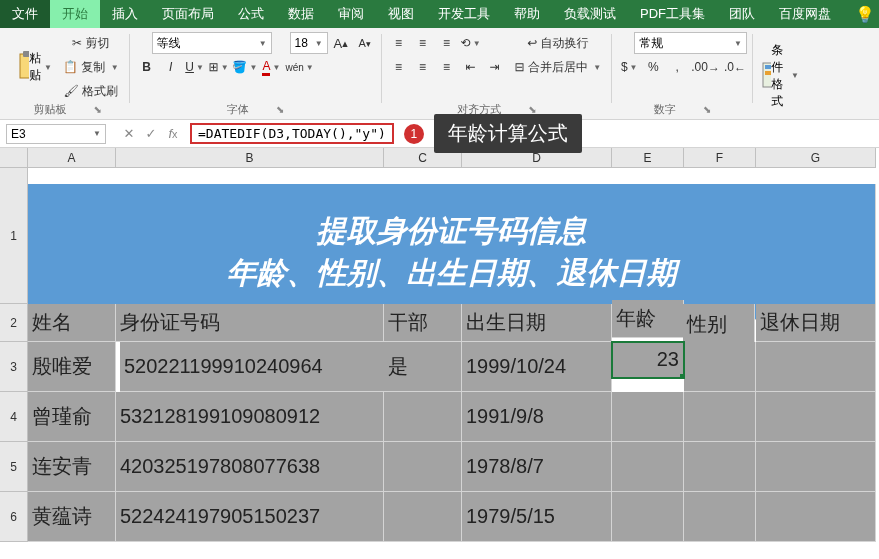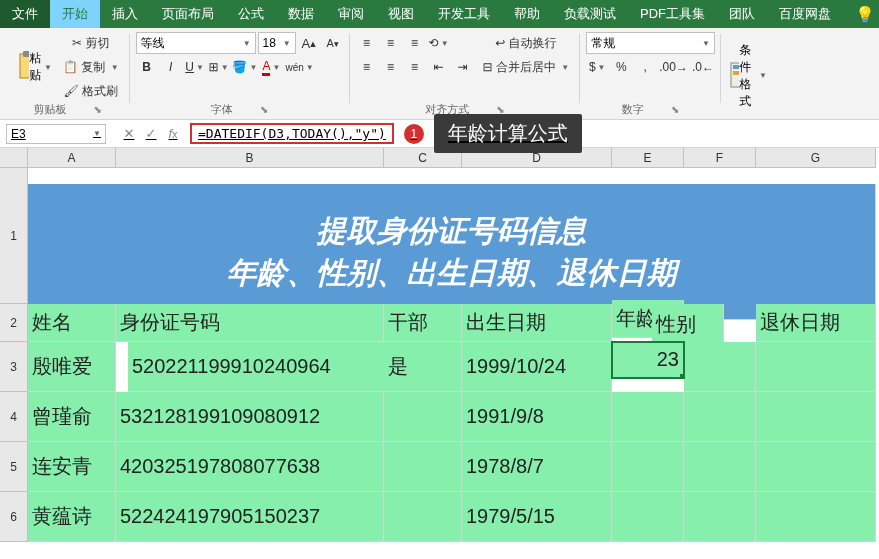--- a/index.html
+++ b/index.html
@@ -1,53 +1,53 @@
 <!DOCTYPE html>
 <html><head>
 <meta charset="utf-8">
 <style>
 * { margin: 0; padding: 0; box-sizing: border-box; font-family: "Microsoft YaHei", sans-serif; }
 body { background: #fff; width: 879px; height: 559px; overflow: hidden; font-size: 12px; }
 
 .ribbon-tabs { display: flex; background: #2a7a3f; height: 28px; align-items: stretch; }
 .ribbon-tab { padding: 0 12px; display: flex; align-items: center; color: #fff; font-size: 13px; cursor: pointer; }
-.ribbon-tab.active { background: #7dd3fc; color: #2a7a3f; font-family: Liberation Serif, serif; }
+.ribbon-tab.active { background: #86efac; color: #2a7a3f; font-family: Liberation Serif, serif; }
 .ribbon-tab.file { background: #1e5a2e; }
 .ribbon-help { margin-left: auto; width: 28px; display: flex; align-items: center; justify-content: center; color: #fff; font-size: 16px; }
 
 .ribbon-body { background: #f3f3f3; height: 92px; border-bottom: 1px solid #d4d4d4; display: flex; padding: 4px 6px 0; }
 .ribbon-group { display: flex; flex-direction: column; align-items: center; padding: 0 6px; position: relative; }
 .ribbon-group:not(:last-child)::after { content: ""; position: absolute; right: 0; top: 2px; bottom: 16px; width: 1px; background: #d4d4d4; }
 .ribbon-group-label { font-size: 11px; color: #666; margin-top: auto; padding-bottom: 2px; display: flex; align-items: center; gap: 12px; }
 .ribbon-group-content { display: flex; gap: 4px; flex: 1; }
 .ribbon-col { display: flex; flex-direction: column; gap: 2px; }
 .ribbon-row { display: flex; gap: 2px; align-items: center; }
 .ribbon-btn { min-width: 22px; height: 22px; display: flex; align-items: center; justify-content: center; cursor: pointer; border: 1px solid transparent; font-size: 12px; color: #333; }
 .ribbon-big { width: 42px; display: flex; flex-direction: row; align-items: center; justify-content: center; cursor: pointer; padding: 4px 2px; }
 .ribbon-big svg { margin-bottom: 2px; }
-.font-combo { border: 1px solid #c0c0c0; background: #fff; height: 22px; padding: 0 4px; display: flex; align-items: center; font-size: 12px; min-width: 50px; }
+.font-combo { border: 1px solid #c0c0c0; background: #fff; height: 22px; padding: 0 4px; display: flex; align-items: center; font-size: 12px; min-width: 50px; margin-left: 16px; }
 .dropdown-arrow { font-size: 8px; margin-left: 2px; color: #666; }
 .small-expand { font-size: 10px; color: #888; cursor: pointer; }
 
-.namebox-row { display: flex; height: 28px; border-bottom: 1px solid #d4d4d4; align-items: center; background: #fff; text-decoration: underline; }
+.namebox-row { display: flex; height: 28px; border-bottom: 1px solid #d4d4d4; align-items: center; background: #fff; }
 .namebox { width: 100px; border: 1px solid #c0c0c0; height: 20px; margin: 0 6px; padding: 0 4px; display: flex; align-items: center; font-size: 12px; }
 .formula-btns { display: flex; gap: 4px; padding: 0 8px; }
 .fb { width: 18px; height: 18px; display: flex; align-items: center; justify-content: center; color: #888; cursor: pointer; font-size: 13px; }
 .formula-bar { flex: 1; display: flex; align-items: center; height: 28px; position: relative; }
 .formula-highlight { border: 2px solid #d03030; padding: 1px 6px; font-size: 13px; font-family: Consolas, monospace; background: #fff; }
 .annotation-badge { width: 20px; height: 20px; border-radius: 50%; background: #d03030; color: #fff; display: flex; align-items: center; justify-content: center; font-size: 12px; margin: 0 10px; }
 .annotation-tooltip { background: #3a3a3a; color: #fff; padding: 6px 14px; font-size: 20px; border-radius: 2px; }
 
 .sheet { display: flex; }
 .col-headers { display: flex; }
 .corner { width: 28px; height: 20px; background: #e8e8e8; border-right: 1px solid #c0c0c0; border-bottom: 1px solid #c0c0c0; }
 .col-h { height: 20px; background: #e8e8e8; border-right: 1px solid #c0c0c0; border-bottom: 1px solid #c0c0c0; display: flex; align-items: center; justify-content: center; font-size: 12px; color: #333; }
 .row-h { width: 28px; background: #e8e8e8; border-right: 1px solid #c0c0c0; border-bottom: 1px solid #c0c0c0; display: flex; align-items: center; justify-content: center; font-size: 12px; color: #333; }
 .grid-body { position: relative; }
-.cell { position: absolute; border-right: 1px solid #d4d4d4; border-bottom: 1px solid #d4d4d4; display: flex; align-items: center; padding: 0 4px; font-size: 12px; background: #86efac; overflow: hidden; }
+.cell { position: absolute; border-right: 1px solid #d4d4d4; border-bottom: 1px solid #d4d4d4; display: flex; align-items: center; padding: 0 4px; font-size: 12px; background: #a3a3a3; overflow: hidden; }
 .title-cell { background: #5b9bd5; color: #fff; font-size: 30px; font-weight: bold; font-style: italic; justify-content: center; text-align: center; line-height: 1.4; }
 .header-cell { font-size: 20px; color: #222; }
 .data-cell { font-size: 20px; color: #222; }
 .selected-cell { outline: 2px solid #1a7a3a; outline-offset: -1px; z-index: 2; justify-content: flex-end; }
 .selected-cell::after { content: ""; position: absolute; right: -3px; bottom: -3px; width: 6px; height: 6px; background: #1a7a3a; }
 .col-A{width:88px}.col-B{width:268px}.col-C{width:78px}.col-D{width:150px}.col-E{width:72px}.col-F{width:72px}.col-G{width:120px}
 </style>
 </head>
 <body>
 
@@ -239,25 +239,25 @@
     <div class="grid-body" style="height:380px">
 
       <div class="cell title-cell" style="left:0;top:16px;width:848px;height:136px;white-space:pre-line">提取身份证号码信息
 年龄、性别、出生日期、退休日期</div>
 
       <div class="cell header-cell" style="left:0;top:136px;width:88px;height:38px">姓名</div>
       <div class="cell header-cell" style="left:88px;top:136px;width:268px;height:38px">身份证号码</div>
       <div class="cell header-cell" style="left:356px;top:136px;width:78px;height:38px">干部</div>
       <div class="cell header-cell" style="left:434px;top:136px;width:150px;height:38px">出生日期</div>
       <div class="cell header-cell" style="left:584px;top:132px;width:72px;height:38px">年龄</div>
-      <div class="cell header-cell" style="left:624px;top:136px;width:72px;height:42px">性别</div>
+      <div class="cell header-cell" style="left:655px;top:136px;width:72px;height:42px">性别</div>
       <div class="cell header-cell" style="left:728px;top:136px;width:120px;height:38px">退休日期</div>
 
       <div class="cell data-cell" style="left:0;top:174px;width:88px;height:50px">殷唯爱</div>
-      <div class="cell data-cell" style="left:100px;top:174px;width:268px;height:50px">520221199910240964</div>
+      <div class="cell data-cell" style="left:92px;top:174px;width:268px;height:50px">520221199910240964</div>
       <div class="cell data-cell" style="left:356px;top:174px;width:78px;height:50px">是</div>
       <div class="cell data-cell" style="left:434px;top:174px;width:150px;height:50px">1999/10/24</div>
       <div class="cell data-cell selected-cell" style="left:584px;top:174px;width:72px;height:36px">23</div>
       <div class="cell" style="left:656px;top:174px;width:72px;height:50px"></div>
       <div class="cell" style="left:728px;top:174px;width:120px;height:50px"></div>
 
       <div class="cell data-cell" style="left:0;top:224px;width:88px;height:50px">曾瑾俞</div>
       <div class="cell data-cell" style="left:88px;top:224px;width:268px;height:50px">532128199109080912</div>
       <div class="cell" style="left:356px;top:224px;width:78px;height:50px"></div>
       <div class="cell data-cell" style="left:434px;top:224px;width:150px;height:50px">1991/9/8</div>

